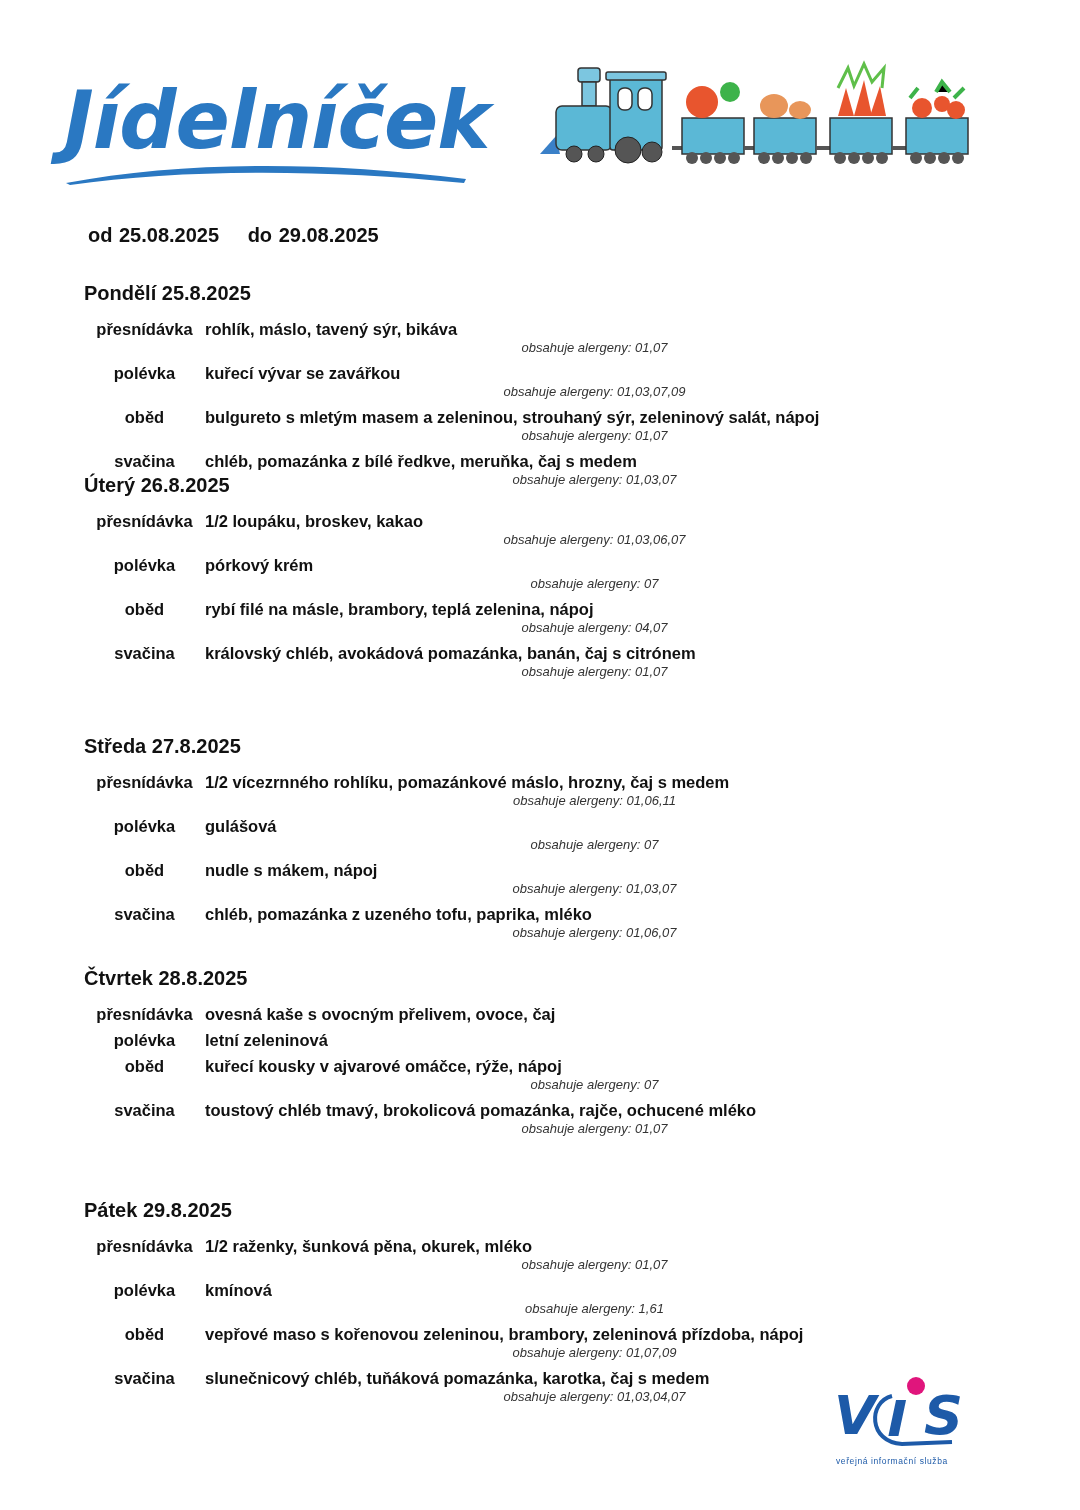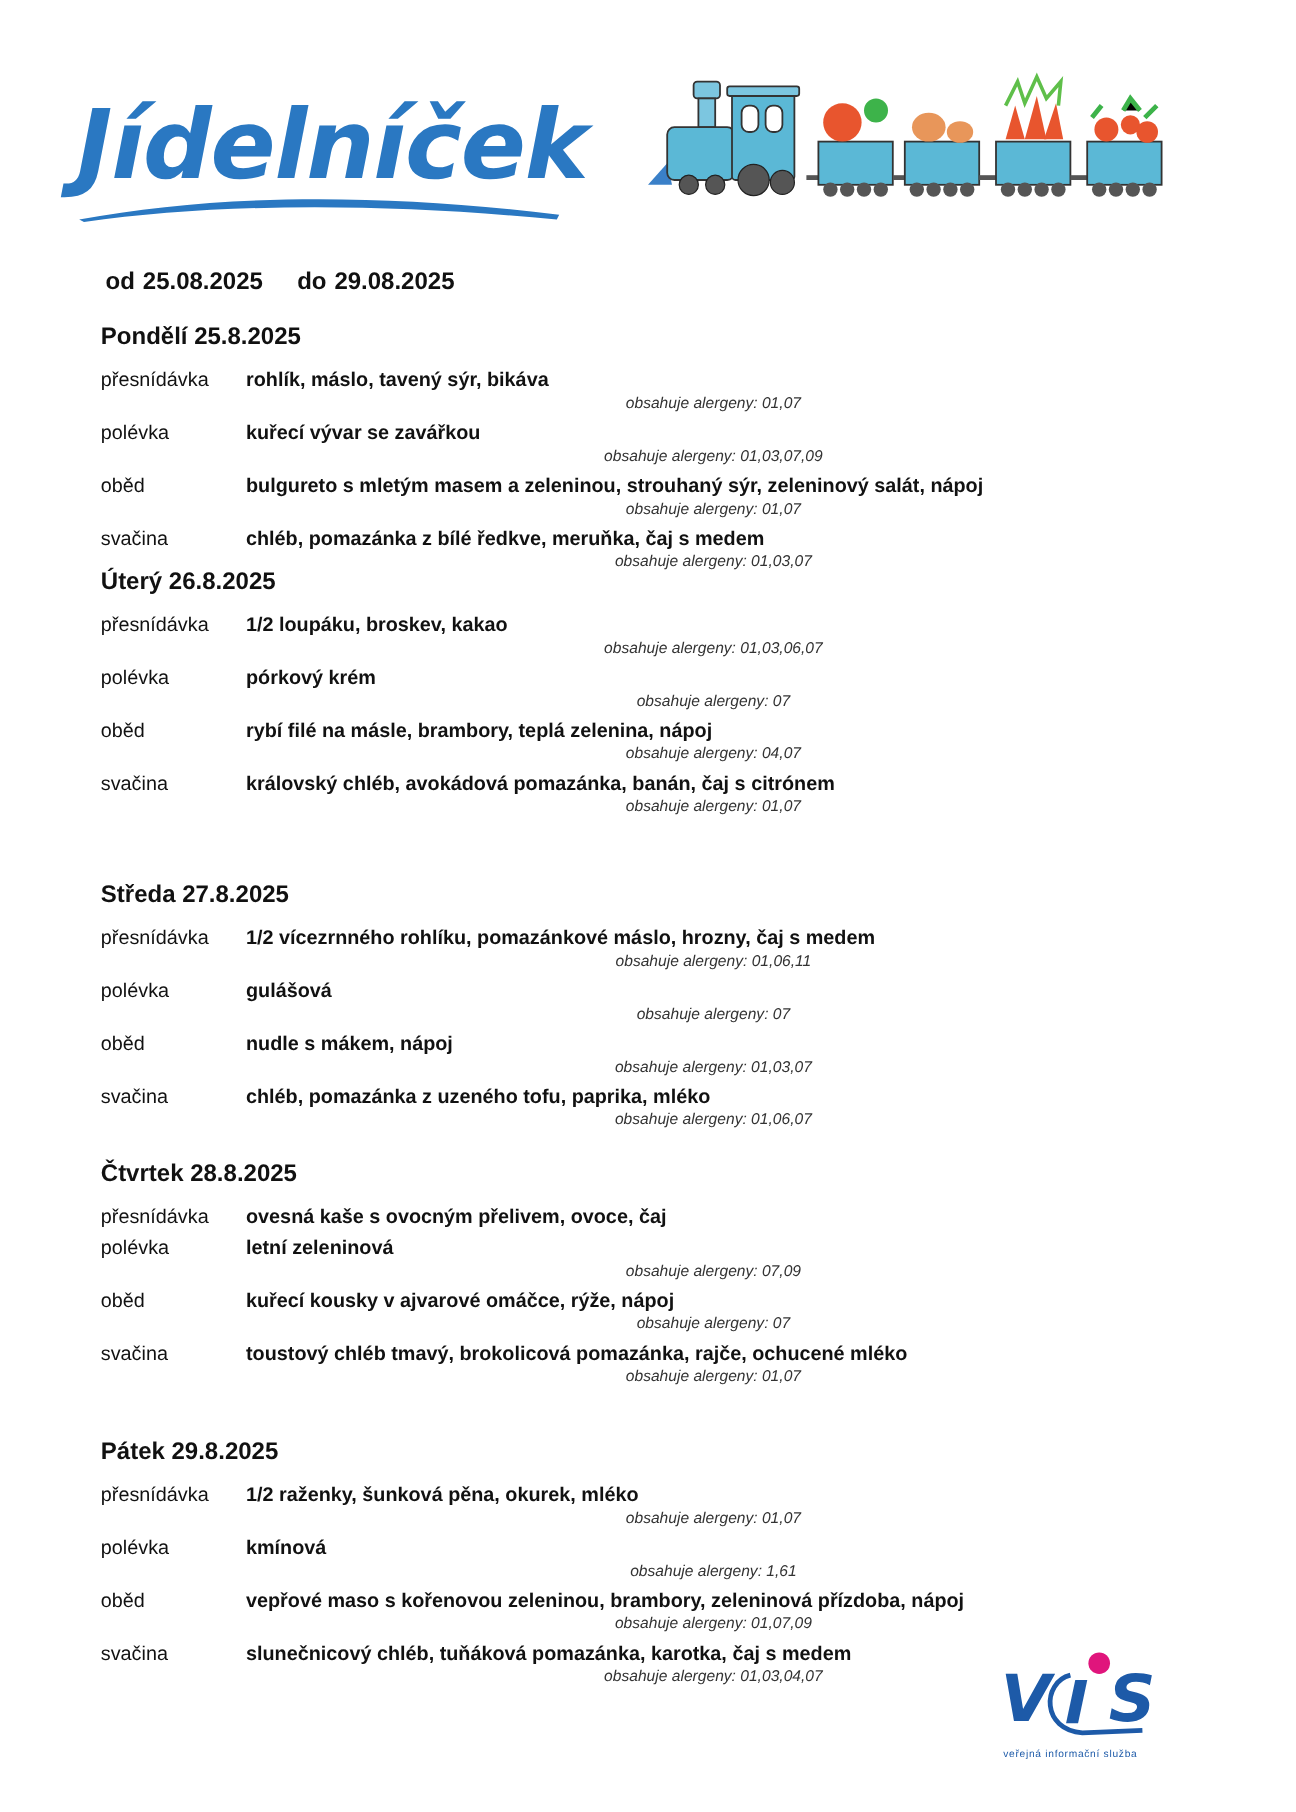--- a/index.html
+++ b/index.html
@@ -13,21 +13,21 @@
   .logo svg.swoosh { position: absolute; left: 0; top: 105px; }
 
   .train { position: absolute; left: 538px; top: 58px; }
 
   .range { position: absolute; left: 88px; top: 224px; font-weight: bold; font-size: 20px; word-spacing: 1px; }
   .range span + span { margin-left: 22px; margin-top: 48px; }
 
   .day { position: absolute; left: 84px; width: 900px; }
   .day-title { font-weight: bold; font-size: 20px; margin-bottom: 14px; }
   .meal { display: flex; margin-bottom: 6px; }
-  .meal-label { width: 121px; font-weight: normal; font-size: 16.5px; line-height: 20px; flex: none; }
+  .meal-label { width: 121px; font-weight: bold; font-size: 16.5px; line-height: 20px; flex: none; text-align: center; }
   .meal-body { flex: 1; }
   .meal-name { font-weight: bold; font-size: 16.5px; line-height: 20px; }
   .allergens { font-style: italic; font-size: 13px; color: #333; line-height: 18px; text-align: center; }
 
   .vis { position: absolute; left: 832px; top: 1372px; width: 150px; height: 100px; }
   .vis-tag { position: absolute; left: 4px; top: 84px; font-size: 8.5px; color: #1d5aa8;
              letter-spacing: 0.6px; white-space: nowrap; }
 </style>
 </head>
 <body>
@@ -98,21 +98,21 @@
       <circle cx="406" cy="100" r="6" fill="#555"></circle>
       <circle cx="420" cy="100" r="6" fill="#555"></circle>
   </g>
 </svg>
 
 <div class="range">
   <span>od 25.08.2025</span>
   <span>do 29.08.2025</span>
 </div>
 
-<div class="day" style="top:270px">
+<div class="day" style="top:282px">
   <div class="day-title">Pondělí 25.8.2025</div>
   <div class="meal">
       <div class="meal-label">přesnídávka</div>
       <div class="meal-body">
         <div class="meal-name">rohlík, máslo, tavený sýr, bikáva</div>
         <div class="allergens">obsahuje alergeny: 01,07</div>
       </div>
     </div>
   <div class="meal">
       <div class="meal-label">polévka</div>
@@ -206,21 +206,20 @@
   <div class="meal">
       <div class="meal-label">přesnídávka</div>
       <div class="meal-body">
         <div class="meal-name">ovesná kaše s ovocným přelivem, ovoce, čaj</div>
       </div>
     </div>
   <div class="meal">
       <div class="meal-label">polévka</div>
       <div class="meal-body">
         <div class="meal-name">letní zeleninová</div>
-        <div class="allergens">obsahuje alergeny: 07,09</div>
       </div>
     </div>
   <div class="meal">
       <div class="meal-label">oběd</div>
       <div class="meal-body">
         <div class="meal-name">kuřecí kousky v ajvarové omáčce, rýže, nápoj</div>
         <div class="allergens">obsahuje alergeny: 07</div>
       </div>
     </div>
   <div class="meal">

